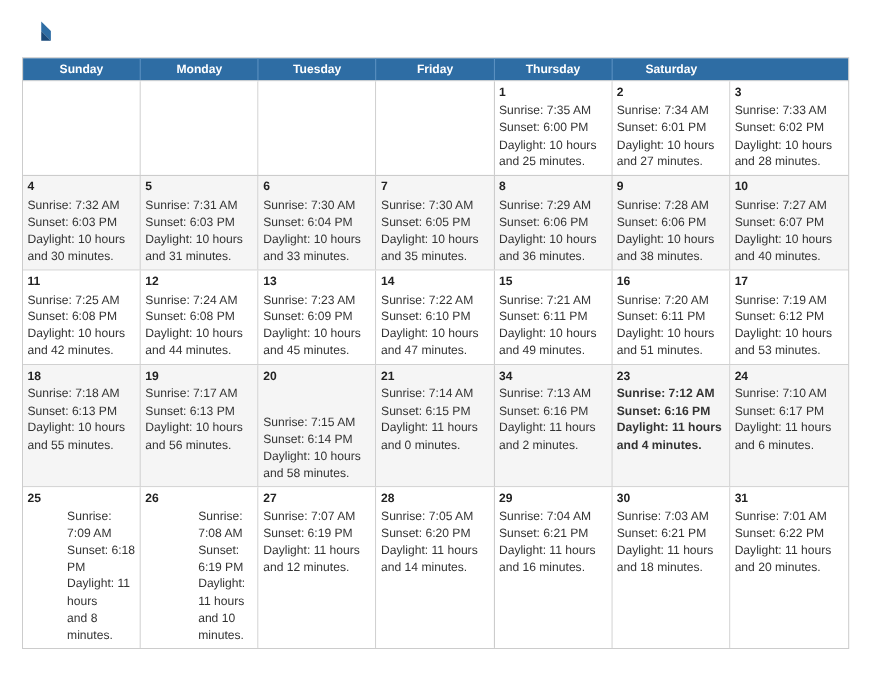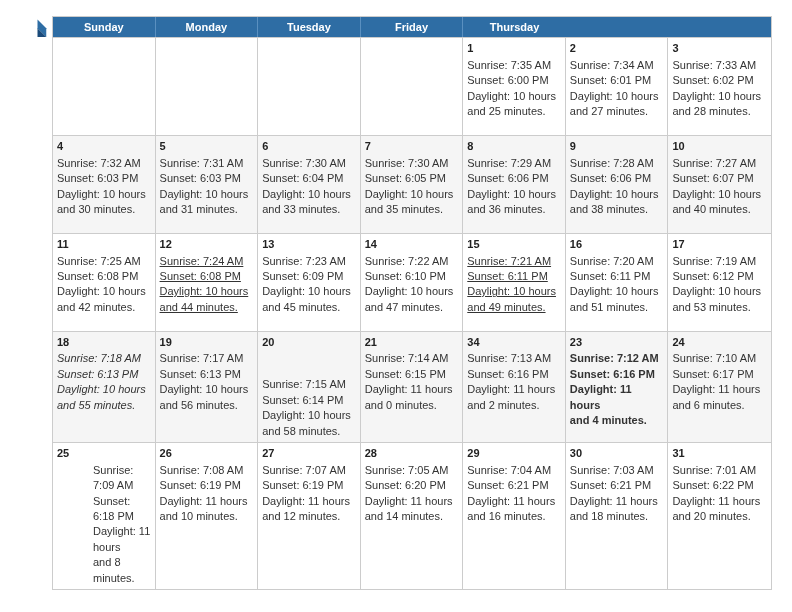--- a/index.html
+++ b/index.html
@@ -8,21 +8,21 @@
       background: #fff;
       width: 792px;
       height: 612px;
       overflow: hidden;
     }
     .page {
       width: 792px;
       height: 600px;
       padding: 16px 20px 10px 20px;
       display: flex;
-      flex-direction: row;
+      flex-direction: column;
     }
     .header {
       display: flex;
       justify-content: space-between;
       align-items: flex-start;
       margin-bottom: 8px;
     }
     .logo {
       display: flex;
       align-items: center;
@@ -136,20 +136,21 @@
     </div>
   </div>
 
   <div class="calendar">
     <div class="cal-header" id="cal-header">
         <div class="cal-header-cell">Sunday</div>
         <div class="cal-header-cell">Monday</div>
         <div class="cal-header-cell">Tuesday</div>
         <div class="cal-header-cell">Friday</div>
         <div class="cal-header-cell">Thursday</div>
+        <div class="cal-header-cell">Saturday</div>
       </div>
     <div class="cal-body" id="cal-body">
         <div class="cal-row">
           <div class="cal-cell empty"></div>
           <div class="cal-cell empty"></div>
           <div class="cal-cell empty"></div>
           <div class="cal-cell empty"></div>
           <div class="cal-cell">
             <div class="day-num">1</div>
             <div class="day-info" style="white-space: pre-line;">Sunrise: 7:35 AM
@@ -226,42 +227,42 @@
         <div class="cal-row">
           <div class="cal-cell">
             <div class="day-num">11</div>
             <div class="day-info" style="white-space: pre-line;">Sunrise: 7:25 AM
 Sunset: 6:08 PM
 Daylight: 10 hours
 and 42 minutes.</div>
           </div>
           <div class="cal-cell">
             <div class="day-num">12</div>
-            <div class="day-info" style="white-space: pre-line; text-decoration: underline;">Sunrise: 7:24 AM
+            <div class="day-info" style="white-space: pre-line;">Sunrise: 7:24 AM
 Sunset: 6:08 PM
 Daylight: 10 hours
 and 44 minutes.</div>
           </div>
           <div class="cal-cell">
             <div class="day-num">13</div>
             <div class="day-info" style="white-space: pre-line;">Sunrise: 7:23 AM
 Sunset: 6:09 PM
 Daylight: 10 hours
 and 45 minutes.</div>
           </div>
           <div class="cal-cell">
             <div class="day-num">14</div>
             <div class="day-info" style="white-space: pre-line;">Sunrise: 7:22 AM
 Sunset: 6:10 PM
 Daylight: 10 hours
 and 47 minutes.</div>
           </div>
           <div class="cal-cell">
             <div class="day-num">15</div>
-            <div class="day-info" style="white-space: pre-line; text-decoration: underline;">Sunrise: 7:21 AM
+            <div class="day-info" style="white-space: pre-line;">Sunrise: 7:21 AM
 Sunset: 6:11 PM
 Daylight: 10 hours
 and 49 minutes.</div>
           </div>
           <div class="cal-cell">
             <div class="day-num">16</div>
             <div class="day-info" style="white-space: pre-line;">Sunrise: 7:20 AM
 Sunset: 6:11 PM
 Daylight: 10 hours
 and 51 minutes.</div>
@@ -270,21 +271,21 @@
             <div class="day-num">17</div>
             <div class="day-info" style="white-space: pre-line;">Sunrise: 7:19 AM
 Sunset: 6:12 PM
 Daylight: 10 hours
 and 53 minutes.</div>
           </div>
         </div>
         <div class="cal-row">
           <div class="cal-cell alt-bg">
             <div class="day-num">18</div>
-            <div class="day-info" style="white-space: pre-line; font-style: italic;">Sunrise: 7:18 AM
+            <div class="day-info" style="white-space: pre-line;">Sunrise: 7:18 AM
 Sunset: 6:13 PM
 Daylight: 10 hours
 and 55 minutes.</div>
           </div>
           <div class="cal-cell alt-bg">
             <div class="day-num">19</div>
             <div class="day-info" style="white-space: pre-line;">Sunrise: 7:17 AM
 Sunset: 6:13 PM
 Daylight: 10 hours
 and 56 minutes.</div>
@@ -328,21 +329,21 @@
         <div class="cal-row">
           <div class="cal-cell">
             <div class="day-num">25</div>
             <div class="day-info" style="white-space: pre-line; margin-left: 36px;">Sunrise: 7:09 AM
 Sunset: 6:18 PM
 Daylight: 11 hours
 and 8 minutes.</div>
           </div>
           <div class="cal-cell">
             <div class="day-num">26</div>
-            <div class="day-info" style="white-space: pre-line;">Sunrise: 7:08 AM
+            <div class="day-info" style="white-space: pre-line; margin-left: 48px;">Sunrise: 7:08 AM
 Sunset: 6:19 PM
 Daylight: 11 hours
 and 10 minutes.</div>
           </div>
           <div class="cal-cell">
             <div class="day-num">27</div>
             <div class="day-info" style="white-space: pre-line;">Sunrise: 7:07 AM
 Sunset: 6:19 PM
 Daylight: 11 hours
 and 12 minutes.</div>

